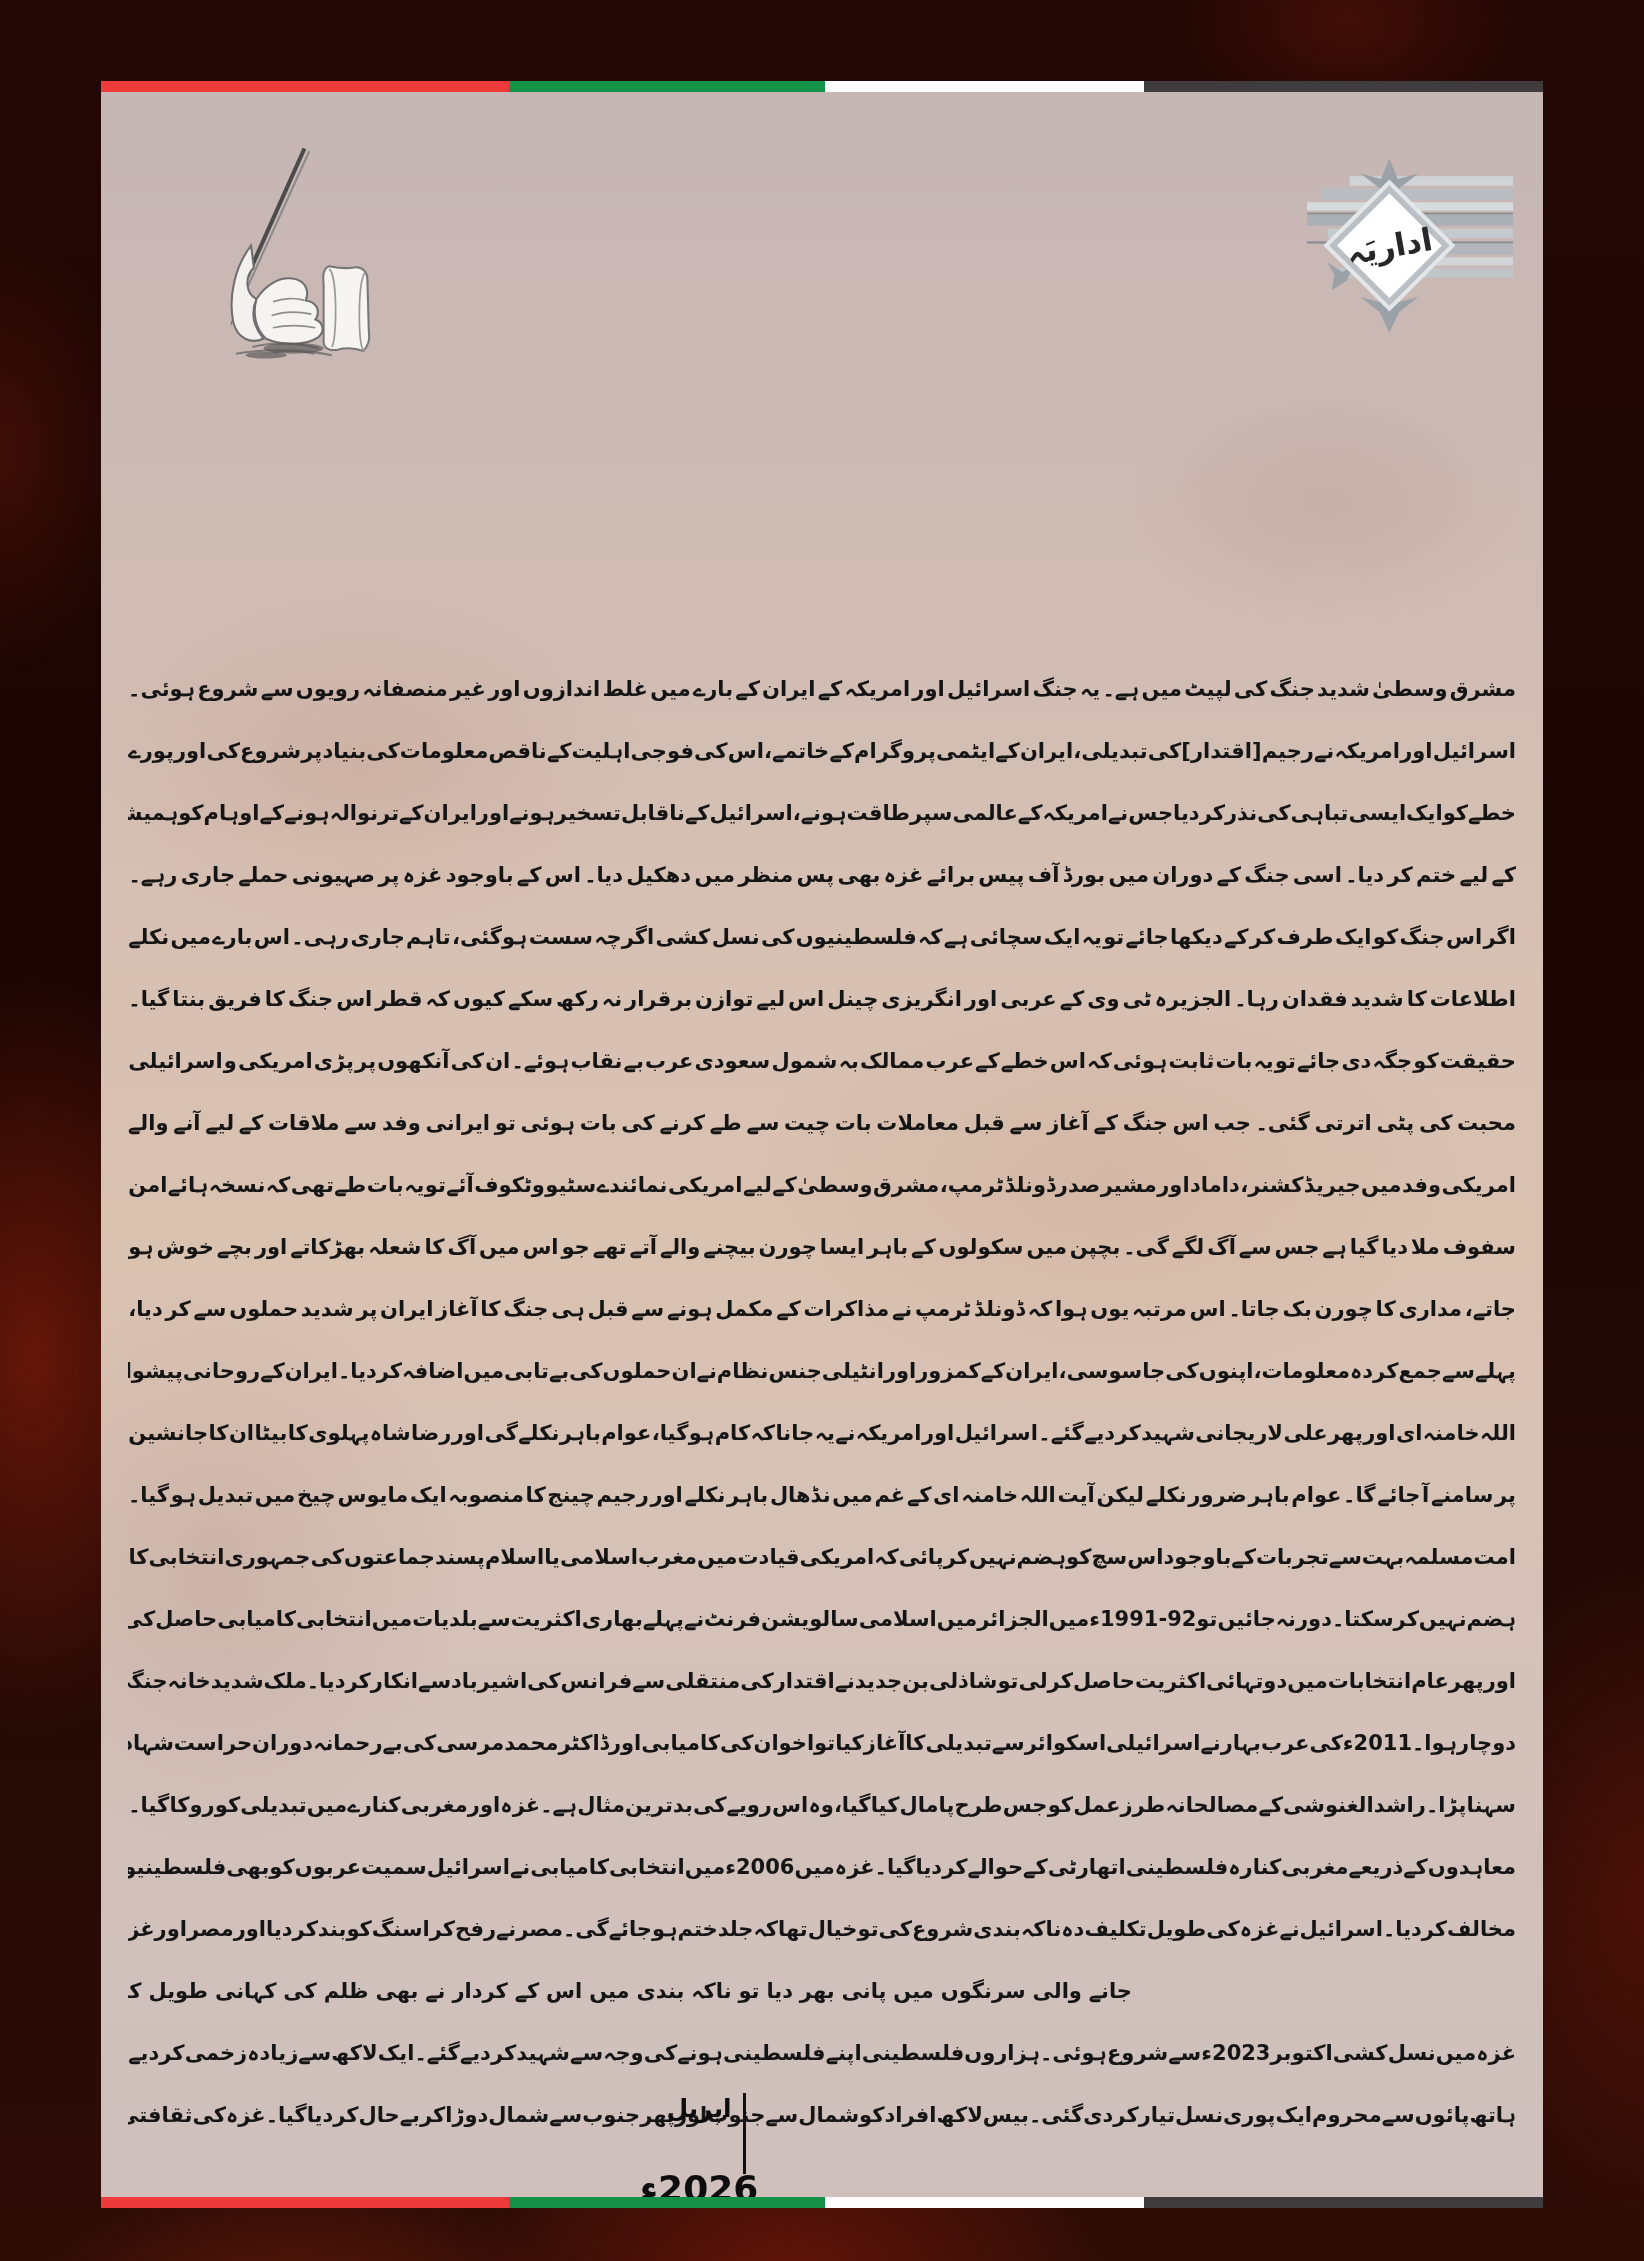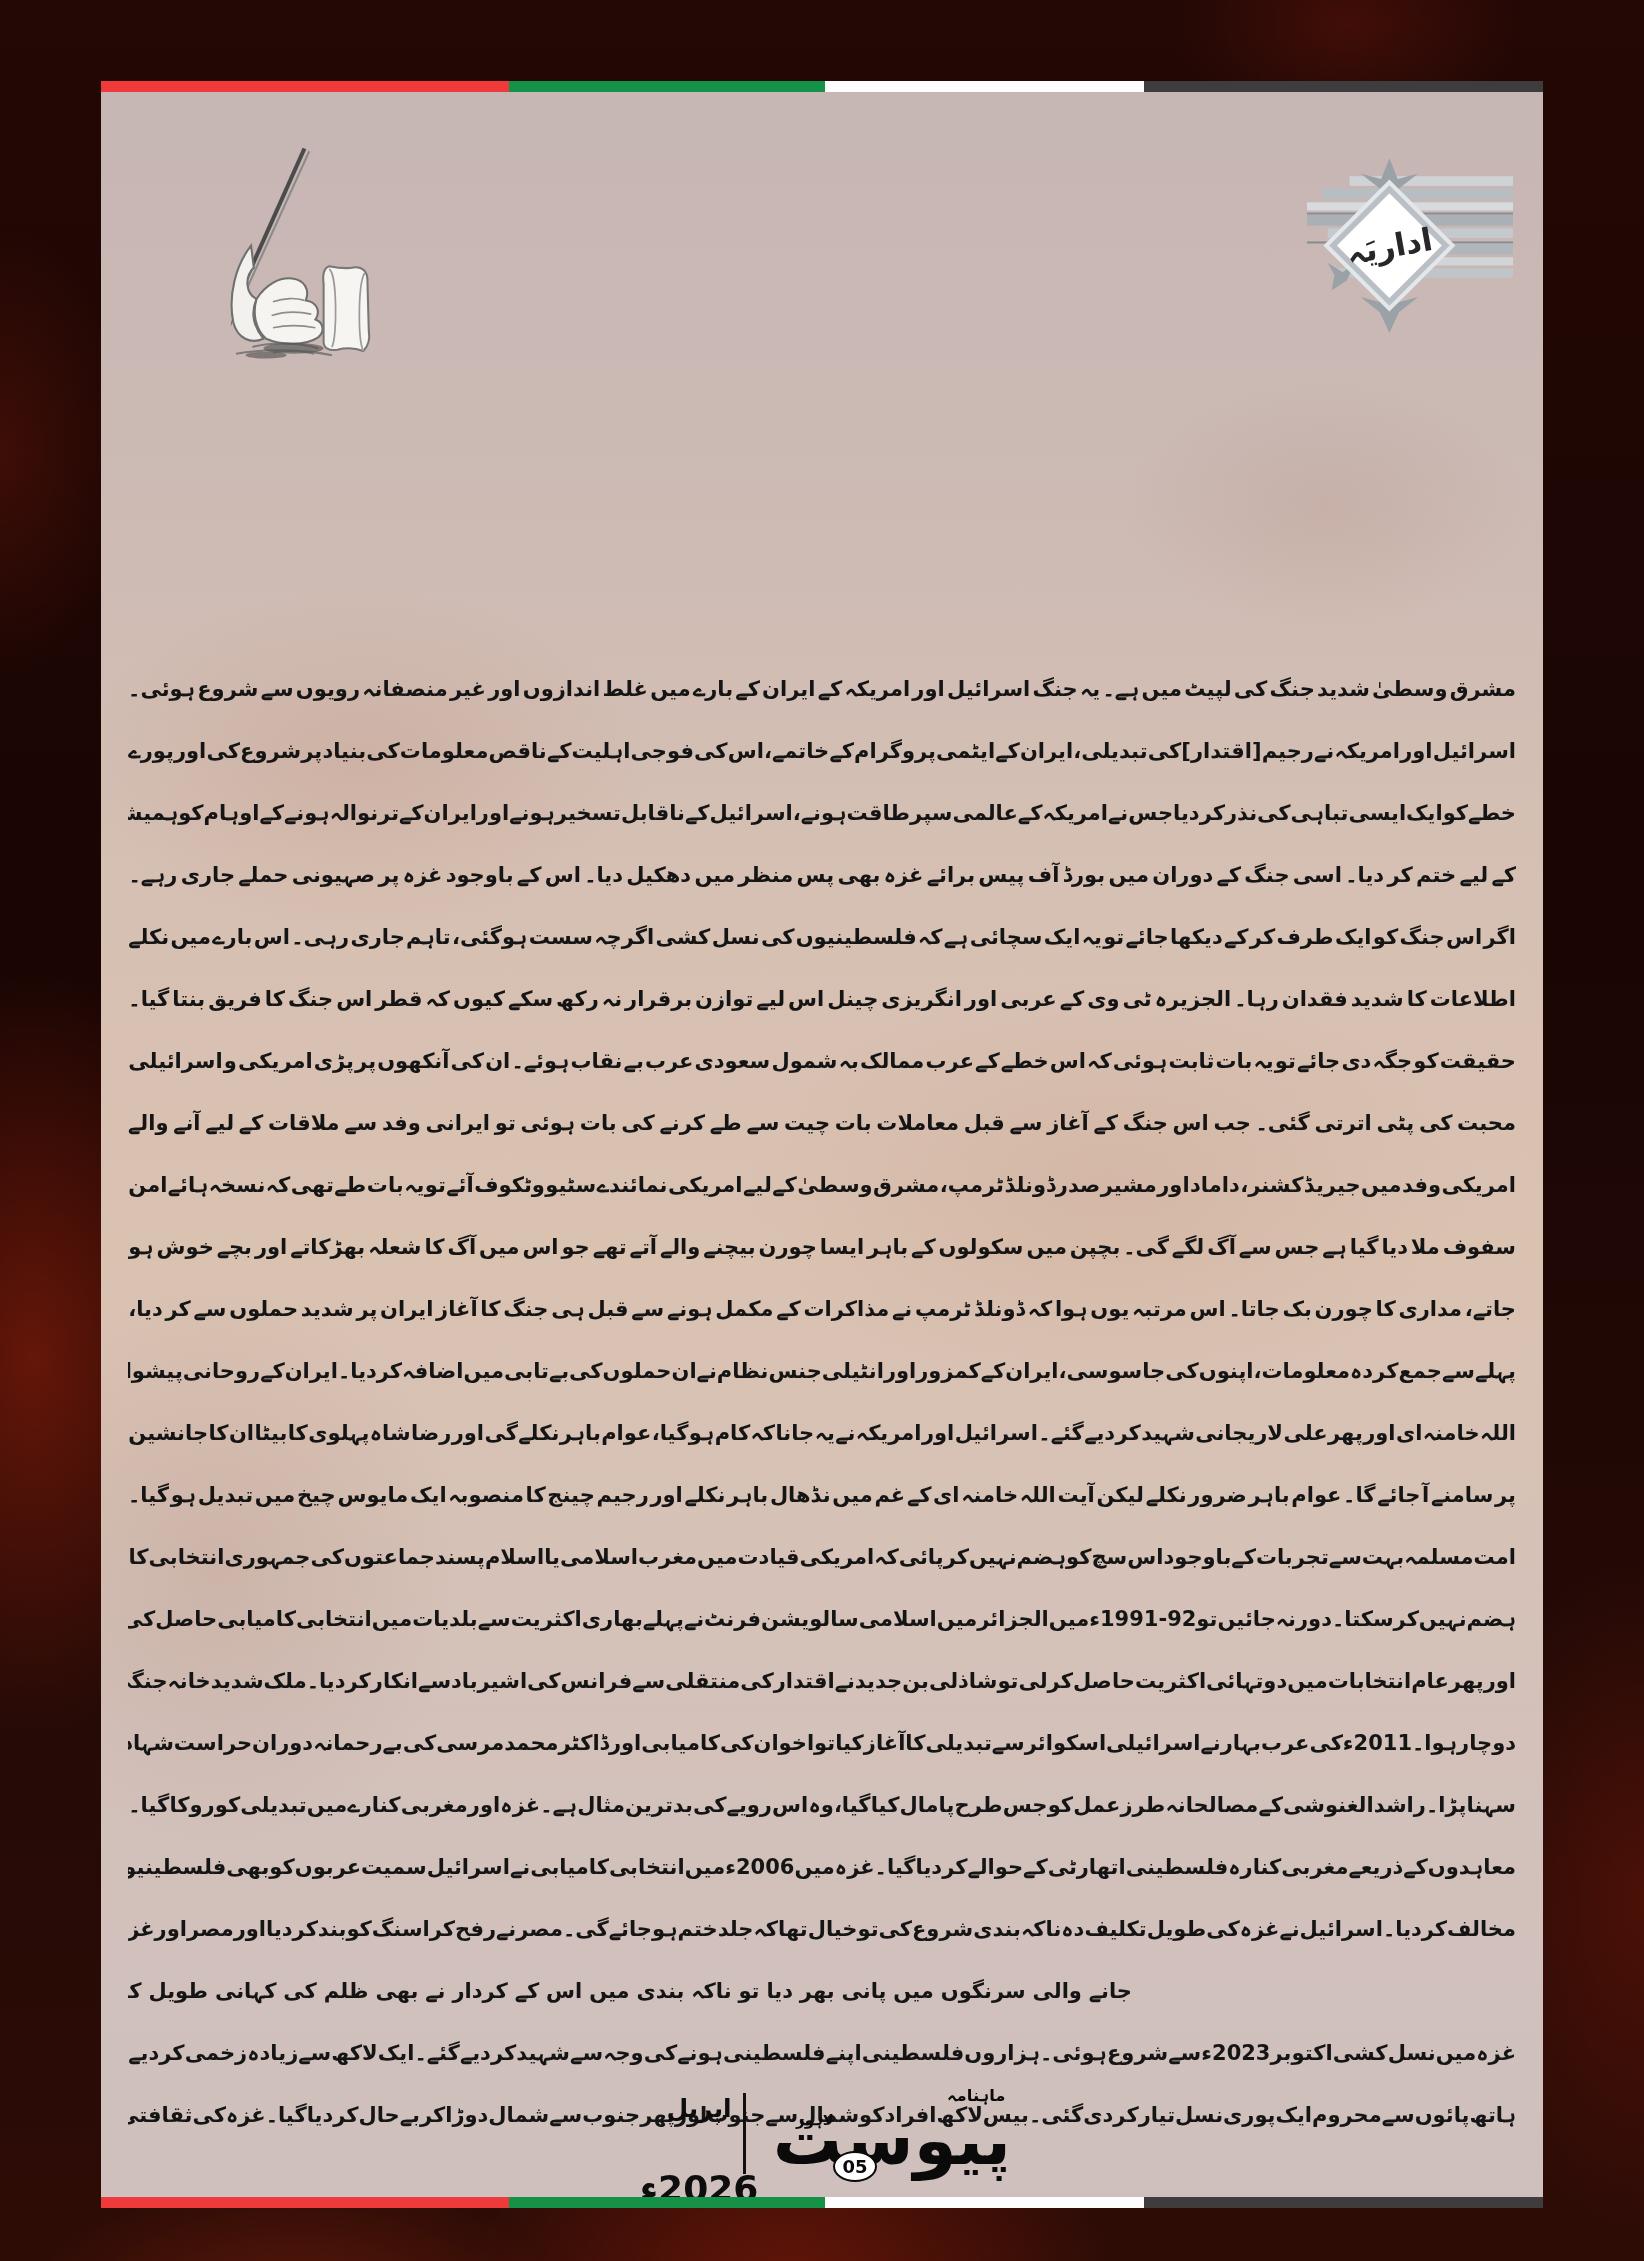--- a/index.html
+++ b/index.html
@@ -898,26 +898,20 @@
         <span>ثقافتی،</span>
       </div>
     </div>
 
   <div class="footer">
     <div class="date-block">
       <div class="date-month">اپریل</div>
       <div class="date-year">2026ء</div>
     </div>
     <div class="divider"></div>
-    <div class="logo-block">
-      <div class="logo-monthly">ماہنامہ</div>
-      <div class="logo-wordmark">پیوست</div>
-      <div class="logo-city">لاہور</div>
-      <div class="logo-issue">05</div>
-    </div>
   </div>
 
   <div class="stripe stripe-bottom">
       <span style="background: rgb(238, 58, 58); width: 28.3%;"></span>
       <span style="background: rgb(22, 145, 72); width: 21.9%;"></span>
       <span style="background: rgb(253, 253, 253); width: 22.1%;"></span>
       <span style="background: rgb(63, 60, 61); width: 27.7%;"></span>
     </div>
 </div>
 

